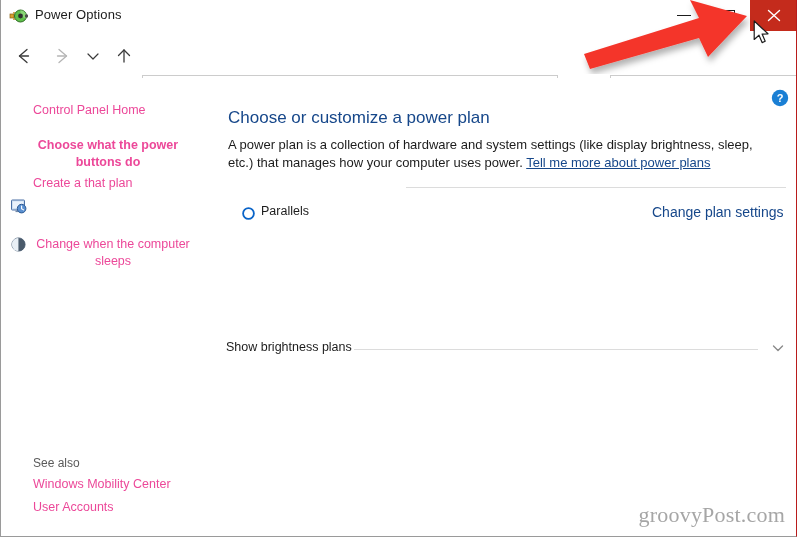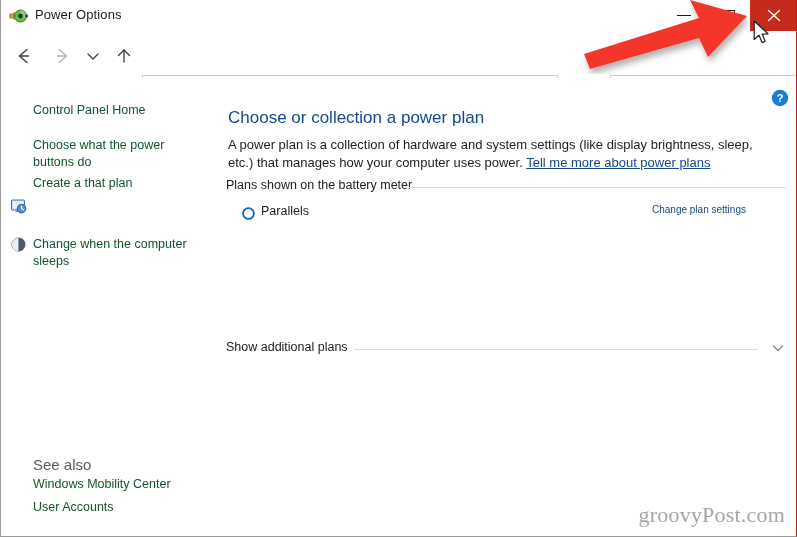--- a/index.html
+++ b/index.html
@@ -181,41 +181,42 @@
   
   #leftpane {
     position: absolute;
     left: 0; top: 0;
     width: 213px; height: 458px;
     background: #ffffff;
   }
   .lnk {
     position: absolute;
     font-size: 12.5px;
-    color: #14532d;
+    color: #ec4899;
     line-height: 17px;
     cursor: default;
     white-space: pre-line;
+    text-align: center;
   }
   #l-home { left: 31px; top: 24px; }
-  #l-buttons { left: 31px; top: 59px; width: 150px; }
+  #l-buttons { left: 31px; top: 59px; width: 150px; font-weight: bold; }
   #l-create { left: 31px; top: 97px; }
   #l-display { left: 31px; top: 120px; width: 158px; }
   #l-sleep { left: 31px; top: 158px; width: 160px; }
   .lico {
     position: absolute;
     width: 17px; height: 17px;
   }
   #ico-display { left: 8px; top: 120px; }
   #ico-sleep { left: 8px; top: 158px; }
 
   #seealso-label {
     position: absolute;
     left: 31px; top: 378px;
-    font-size: 15px;
+    font-size: 12px;
     color: #5a5a5a;
     text-align: right;
   }
   #l-mobility { left: 31px; top: 398px; }
   #l-accounts { left: 31px; top: 421px; }
 
   
   #rightpane {
     position: absolute;
     left: 213px; top: 0;
@@ -280,21 +281,21 @@
   #plan-name {
     position: absolute;
     left: 46px; top: 126px;
     font-size: 12.5px;
     color: #1c1c1c;
     cursor: default;
   }
   #change-plan {
     position: absolute;
     left: 437px; top: 126px;
-    font-size: 10px;
+    font-size: 14px;
     color: #16478a;
     cursor: default;
     white-space: nowrap;
   }
   #plan-desc {
     position: absolute;
     left: 46px; top: 149px;
     font-size: 12.5px;
     color: #1c1c1c;
     white-space: nowrap;
@@ -502,41 +503,40 @@
 
     <div id="rightpane">
 
       <span id="help-btn">
         <svg width="18" height="18" viewBox="0 0 18 18">
           <circle cx="9" cy="9" r="8.2" fill="#1a7fd4"></circle>
           <text x="9" y="13.1" text-anchor="middle" font-family="Liberation Sans, sans-serif" font-size="11" font-weight="bold" fill="#ffffff">?</text>
         </svg>
       </span>
 
-      <div id="page-heading">Choose or collection a power plan</div>
+      <div id="page-heading">Choose or customize a power plan</div>
 
       <div id="page-desc">
         <span>A power plan is a collection of hardware and system settings (like display brightness, sleep, etc.) that manages how your computer uses power. </span><span id="desc-link">Tell me more about power plans</span>
       </div>
 
       <div id="group-row">
-        <span id="group-label">Plans shown on the battery meter</span>
         <span id="group-rule"></span>
       </div>
 
       <span id="radio-parallels">
         <svg width="13" height="13" viewBox="0 0 13 13">
           <circle cx="6.5" cy="6.5" r="5.4" fill="#ffffff" stroke="#0a64c8" stroke-width="1.8"></circle>
         </svg>
       </span>
       <span id="plan-name">Parallels</span>
       <span id="change-plan">Change plan settings</span>
 
       <div id="addl-row">
-        <span id="addl-label">Show additional plans</span>
+        <span id="addl-label">Show brightness plans</span>
         <span id="addl-rule"></span>
         <span id="addl-chevron">
           <svg width="16" height="14" viewBox="0 0 16 14">
             <path d="M3.5 5 L8 9.5 L12.5 5" stroke="#8a8a8a" stroke-width="1.4" fill="none" stroke-linecap="round" stroke-linejoin="round"></path>
           </svg>
         </span>
       </div>
 
       <div id="watermark">groovyPost.com</div>
     </div>

